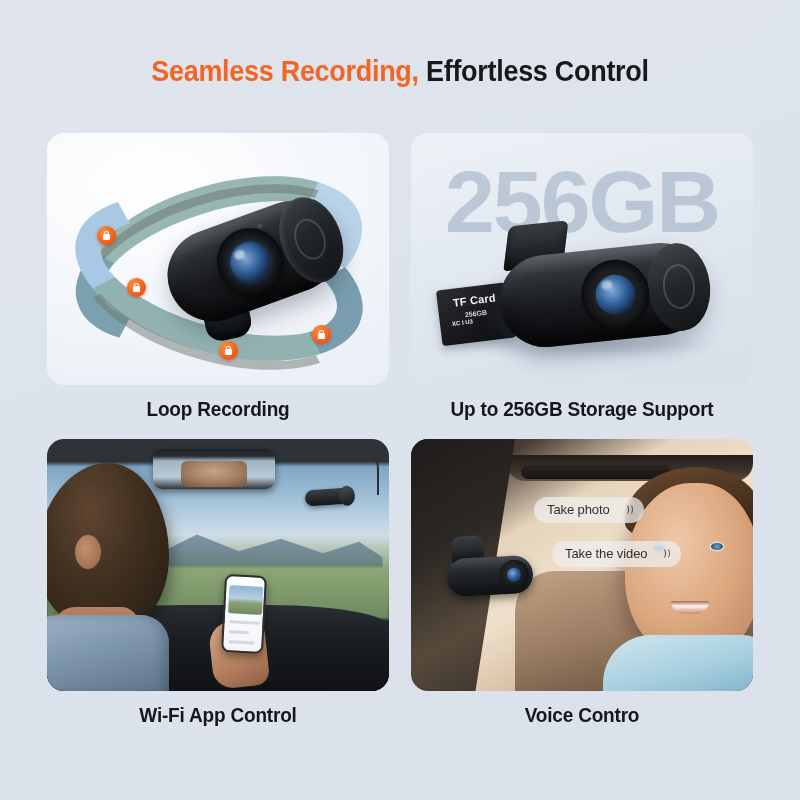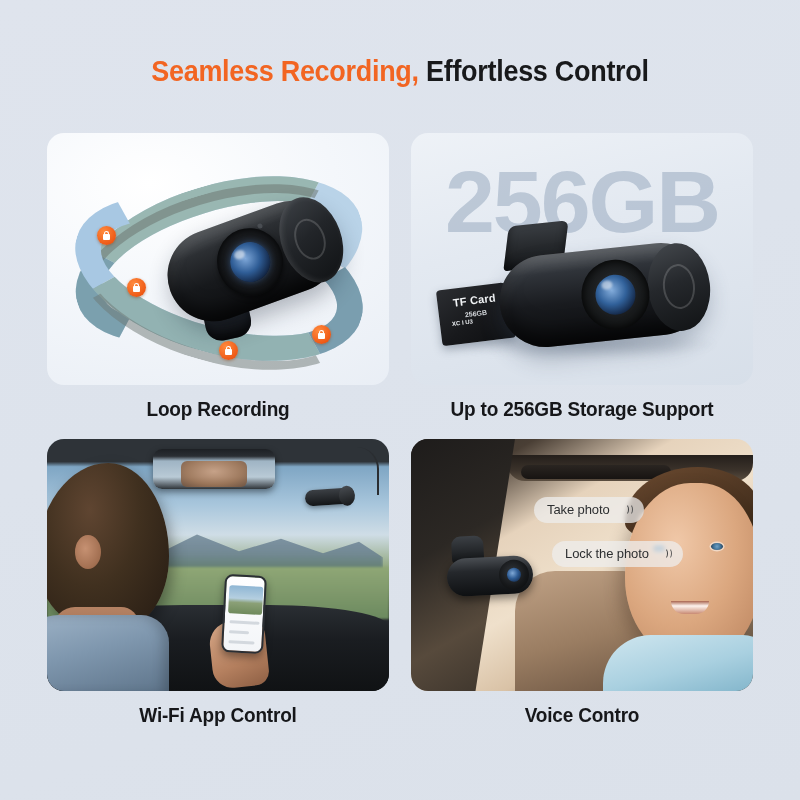--- a/index.html
+++ b/index.html
@@ -804,21 +804,21 @@
           </div>
 
           <div class="bubble b1">
             <span>Take photo</span>
             <span class="wave">
                 <i></i>
                 <i></i>
               </span>
           </div>
           <div class="bubble b2">
-            <span>Lock the photo</span>
+            <span>Take the video</span>
             <span class="wave">
                 <i></i>
                 <i></i>
               </span>
           </div>
         </div>
       </div>
       <div class="card-label">Voice Contro</div>
     </div>
 

